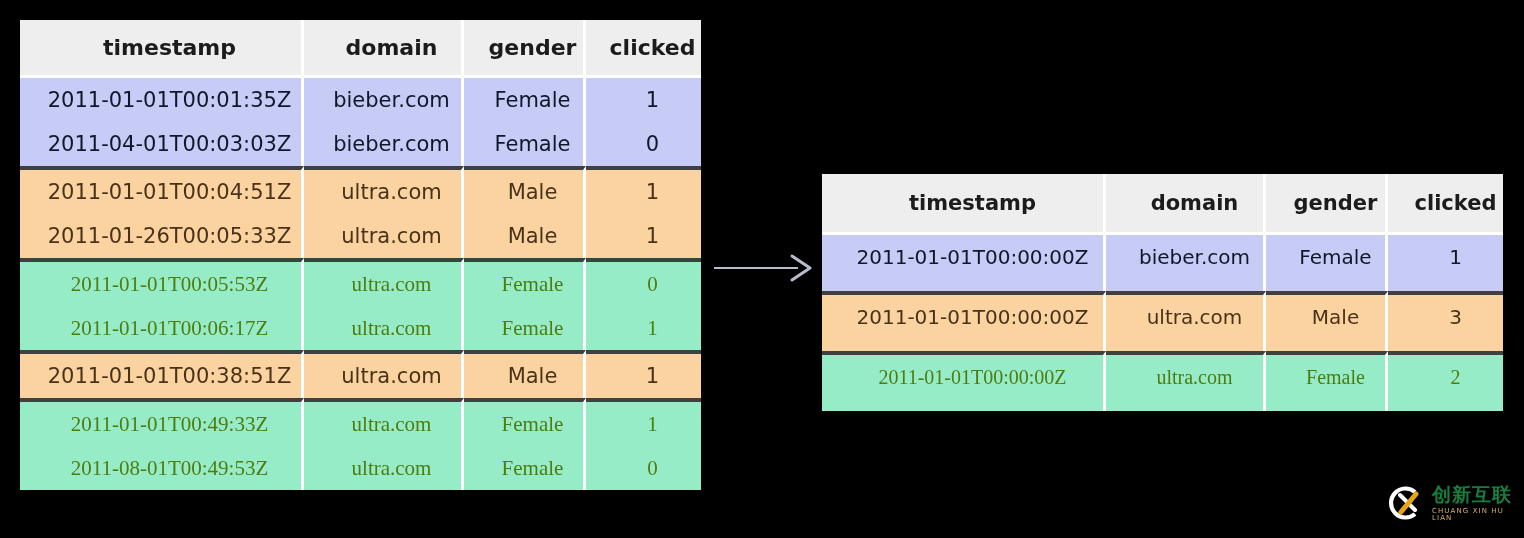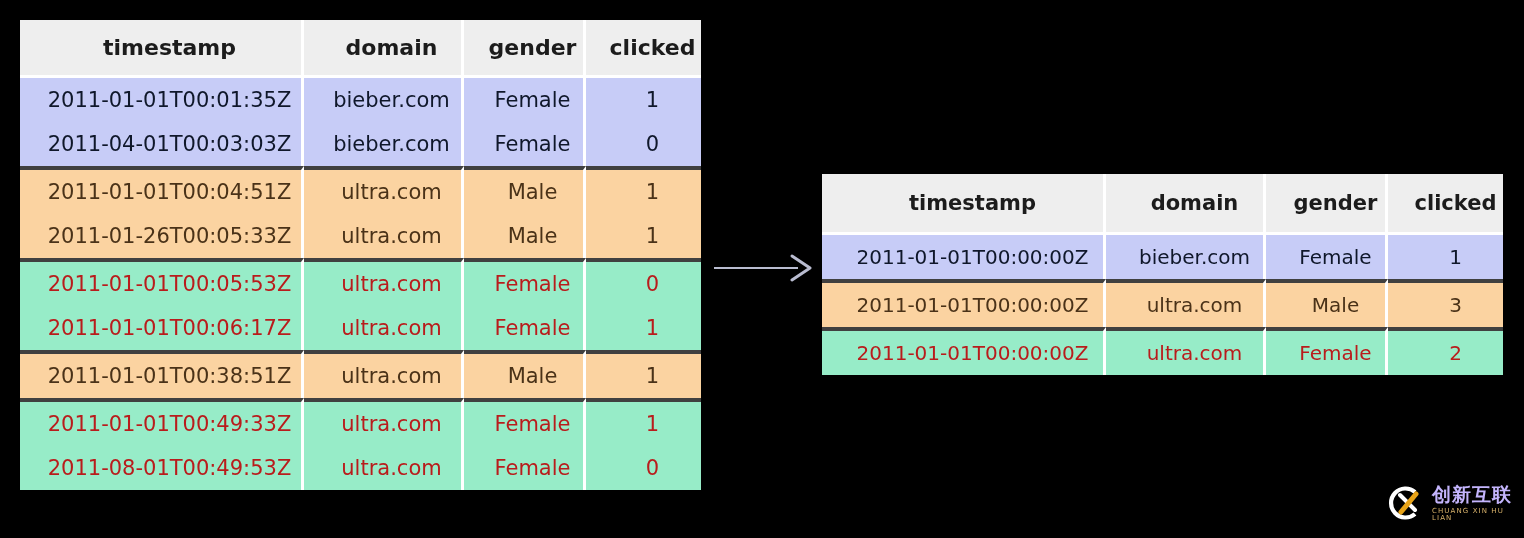--- a/index.html
+++ b/index.html
@@ -69,31 +69,31 @@
     width: 681px;
   }
   #result-table th {
     height: 58px;
     font-size: 21px;
     padding: 0 0 0 20px;
   }
   #result-table td {
     height: 44px;
     font-size: 20px;
-    padding: 0 0 0 20px;
+    padding: 0 0 12px 20px;
   }
   #result-table .c-ts    { width: 284px; }
   #result-table .c-dom   { width: 160px; }
   #result-table .c-gen   { width: 122px; }
   #result-table .c-click { width: 115px; }
 
   
   .g-lavender td { background: #c7ccf7; color: #0f172a; margin-top: 20px; }
   .g-orange   td { background: #fbd3a1; color: #4a3218; }
-  .g-green    td { background: #97ecc8; color: #b91c1c; }
+  .g-green    td { background: #97ecc8; color: #4d7c0f; font-family: Liberation Serif, serif; }
 
   
   .grp-start td { border-top: 4px solid #404040; }
 
   
   #flow-arrow {
     position: absolute;
     left: 714px;
     top: 248px;
     width: 100px;
@@ -116,21 +116,21 @@
     height: 40px;
     flex: 0 0 auto;
   }
   #watermark .wm-text {
     display: flex;
     flex-direction: column;
     justify-content: center;
     line-height: 1;
   }
   #watermark .wm-cn {
-    color: #c4b5fd;
+    color: #15803d;
     font-size: 19px;
     letter-spacing: 1px;
     font-weight: bold;
   }
   #watermark .wm-py {
     color: #d9b36b;
     font-size: 7px;
     letter-spacing: 1.1px;
     margin-top: 4px;
   }

